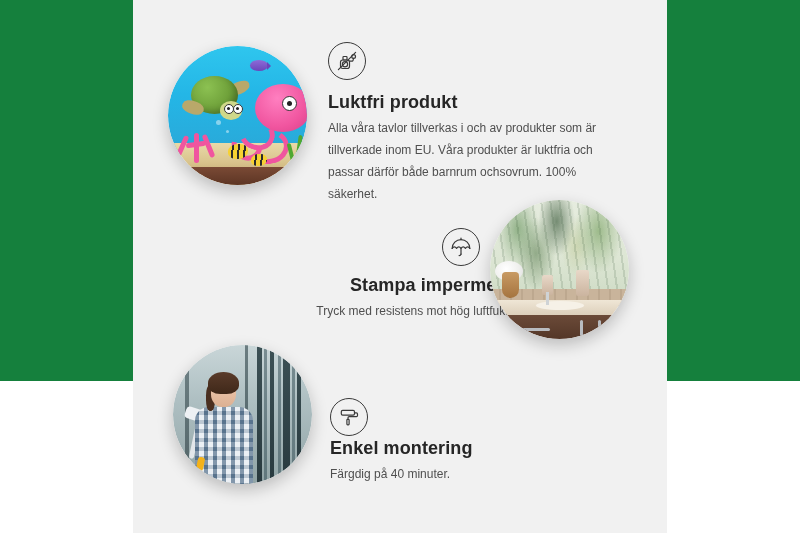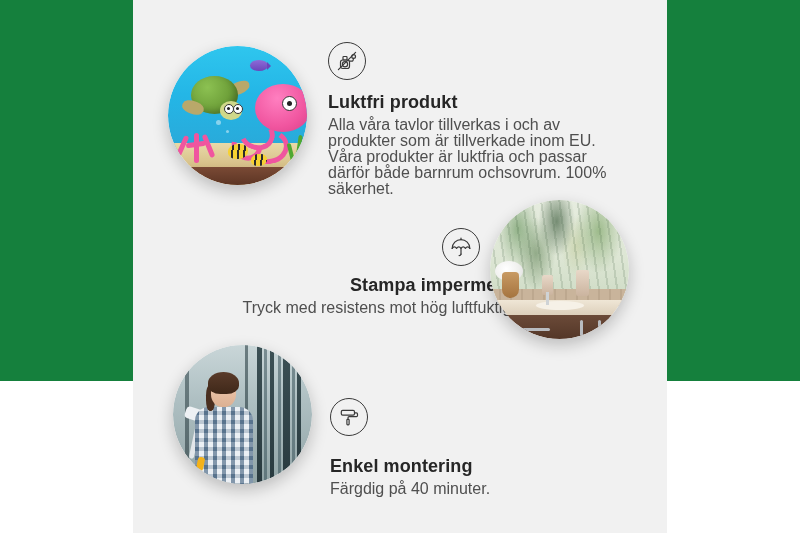--- a/index.html
+++ b/index.html
@@ -255,38 +255,38 @@
 
   .feat-title {
     font-size: 18px;
     font-weight: bold;
     color: #262626;
     letter-spacing: .1px;
     margin: 10px 0 4px 0;
     white-space: nowrap;
   }
   .feat-body {
-    font-size: 16px;
-    line-height: 16px;
+    font-size: 12px;
+    line-height: 22px;
     color: #4f4f4f;
   }
 
   
   #feat-odour { left: 195px; top: 42px; width: 296px; }
   #feat-odour .feat-title { margin-top: 12px; }
   #feat-odour .feat-body { width: 290px; }
 
   
   #feat-water { left: 60px; top: 228px; width: 345px; text-align: right; }
   #feat-water .ring-wrap { display: flex; justify-content: flex-end; padding-right: 58px; }
   #feat-water .feat-title { margin-top: 9px; }
 
   
   #feat-mount { left: 197px; top: 398px; width: 300px; }
-  #feat-mount .feat-title { margin-top: 20px; }
+  #feat-mount .feat-title { margin-top: 2px; }
 </style>
 </head>
 <body>
 
 <div id="stage">
   <div id="panel">
 
     <div class="disc" id="disc-ocean">
       <div class="disc-inner">
         <div class="ocean-sky"></div>

